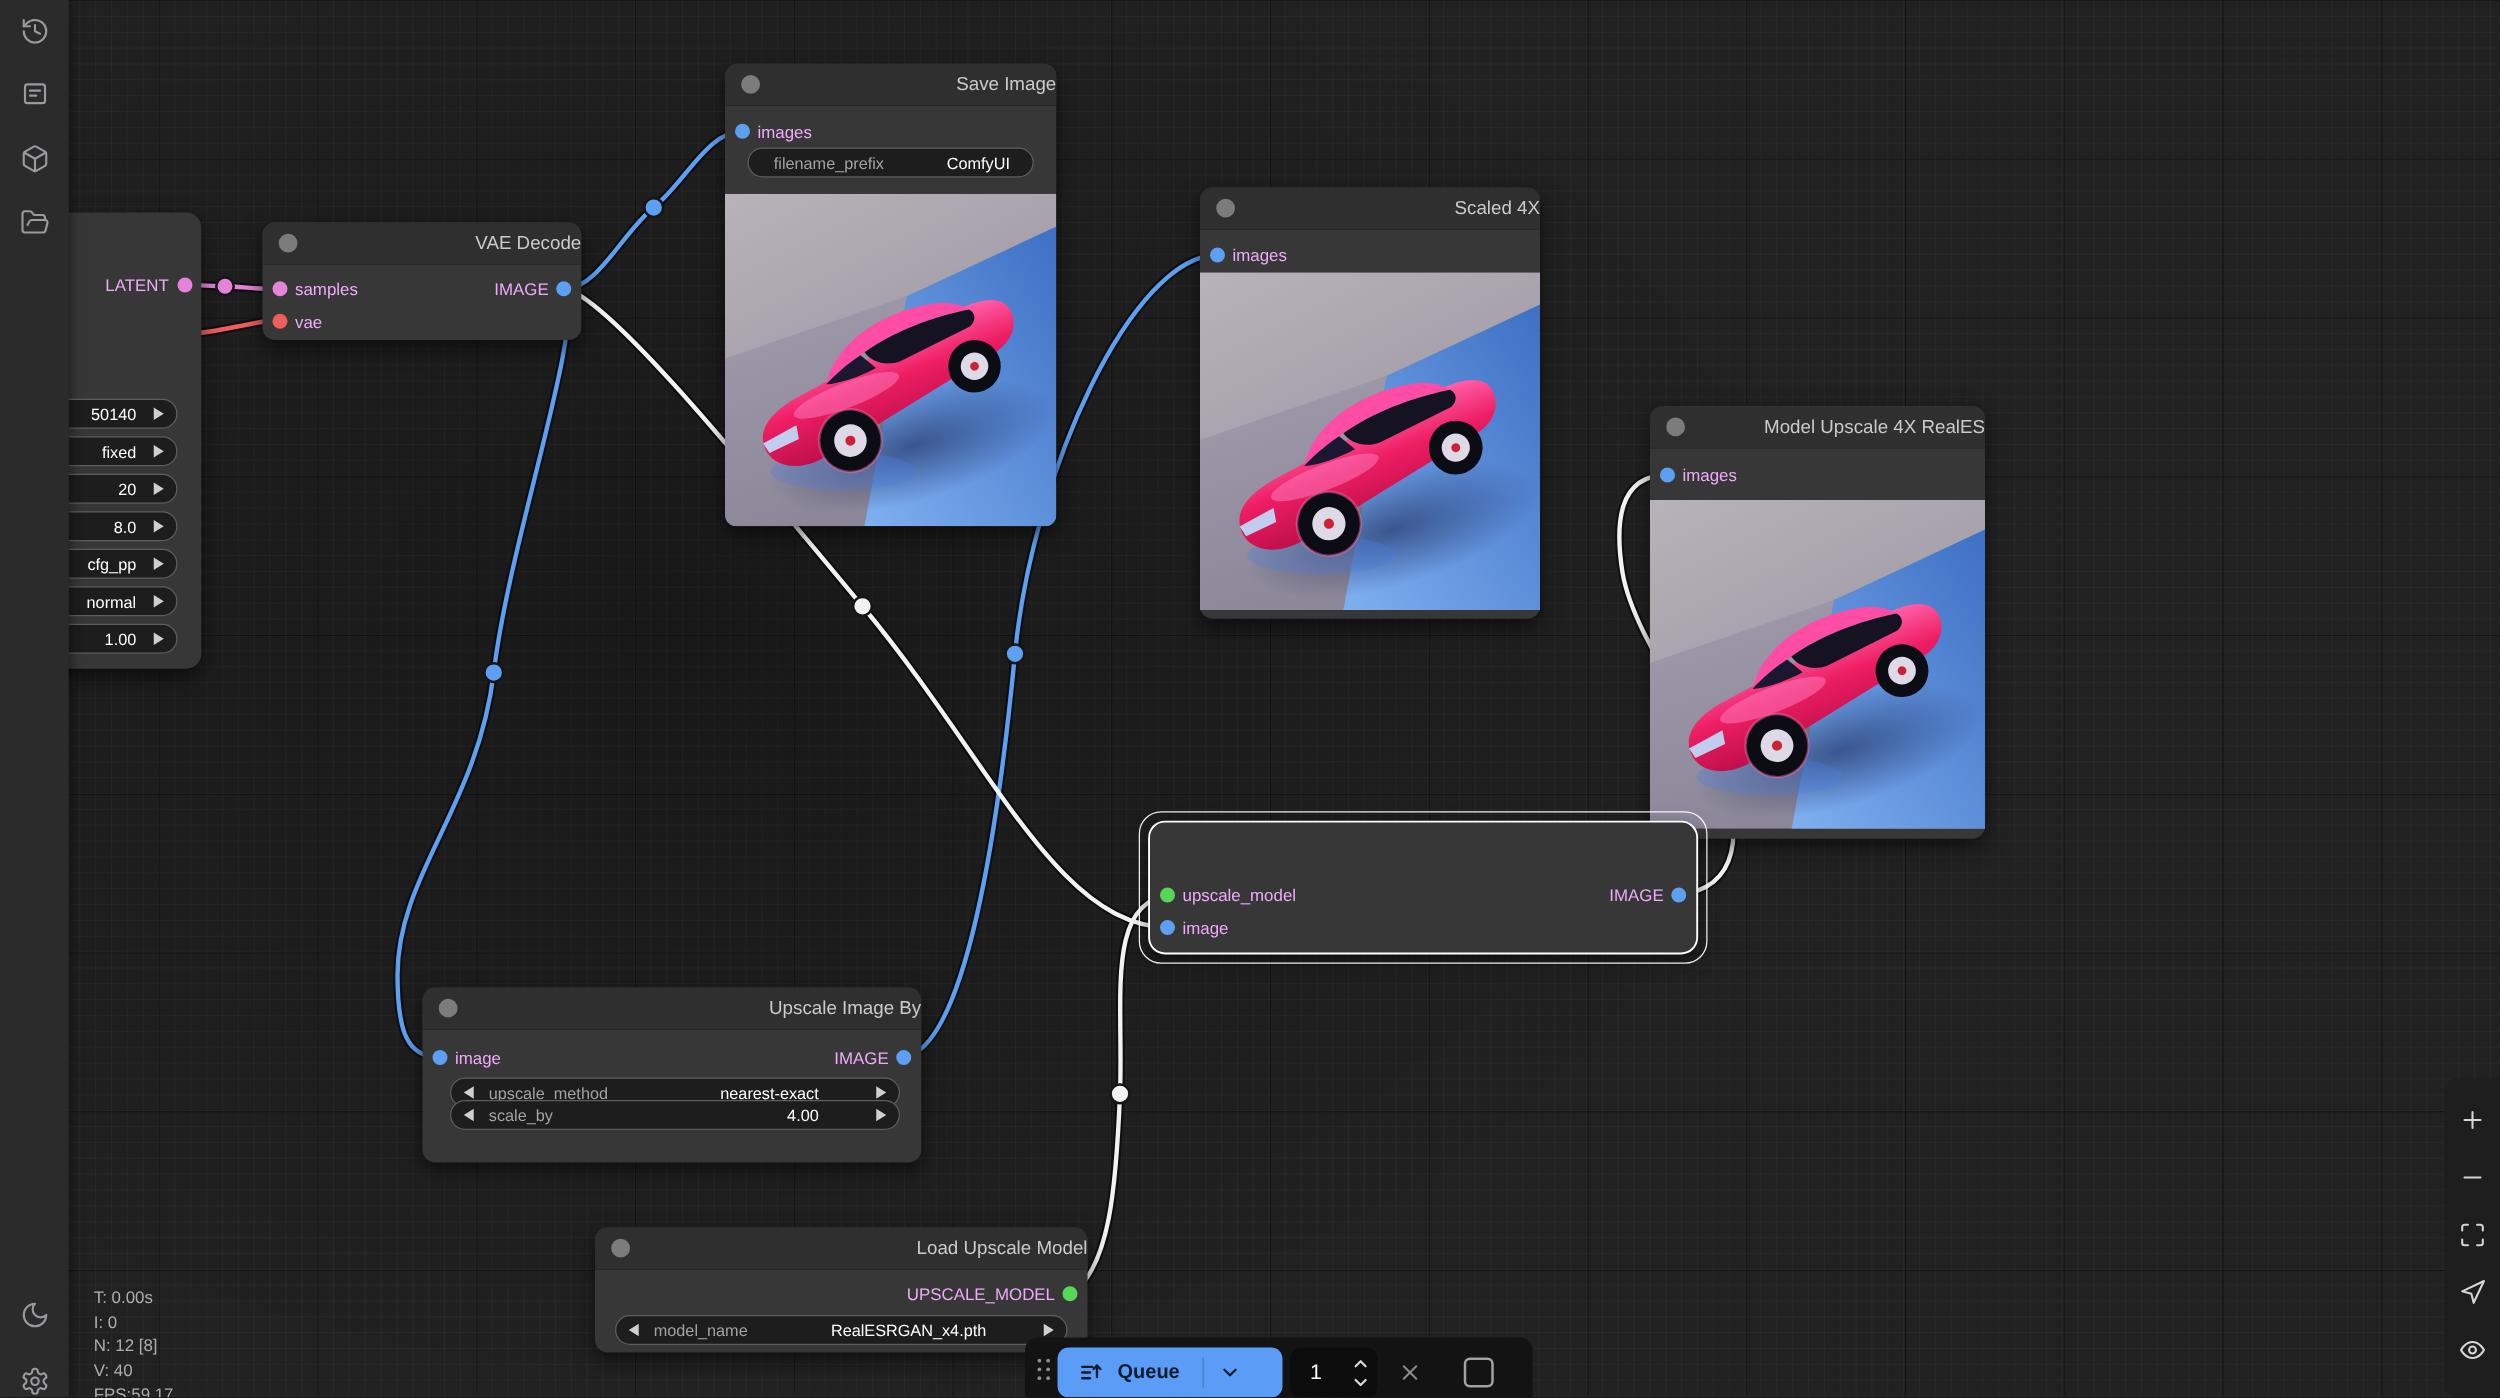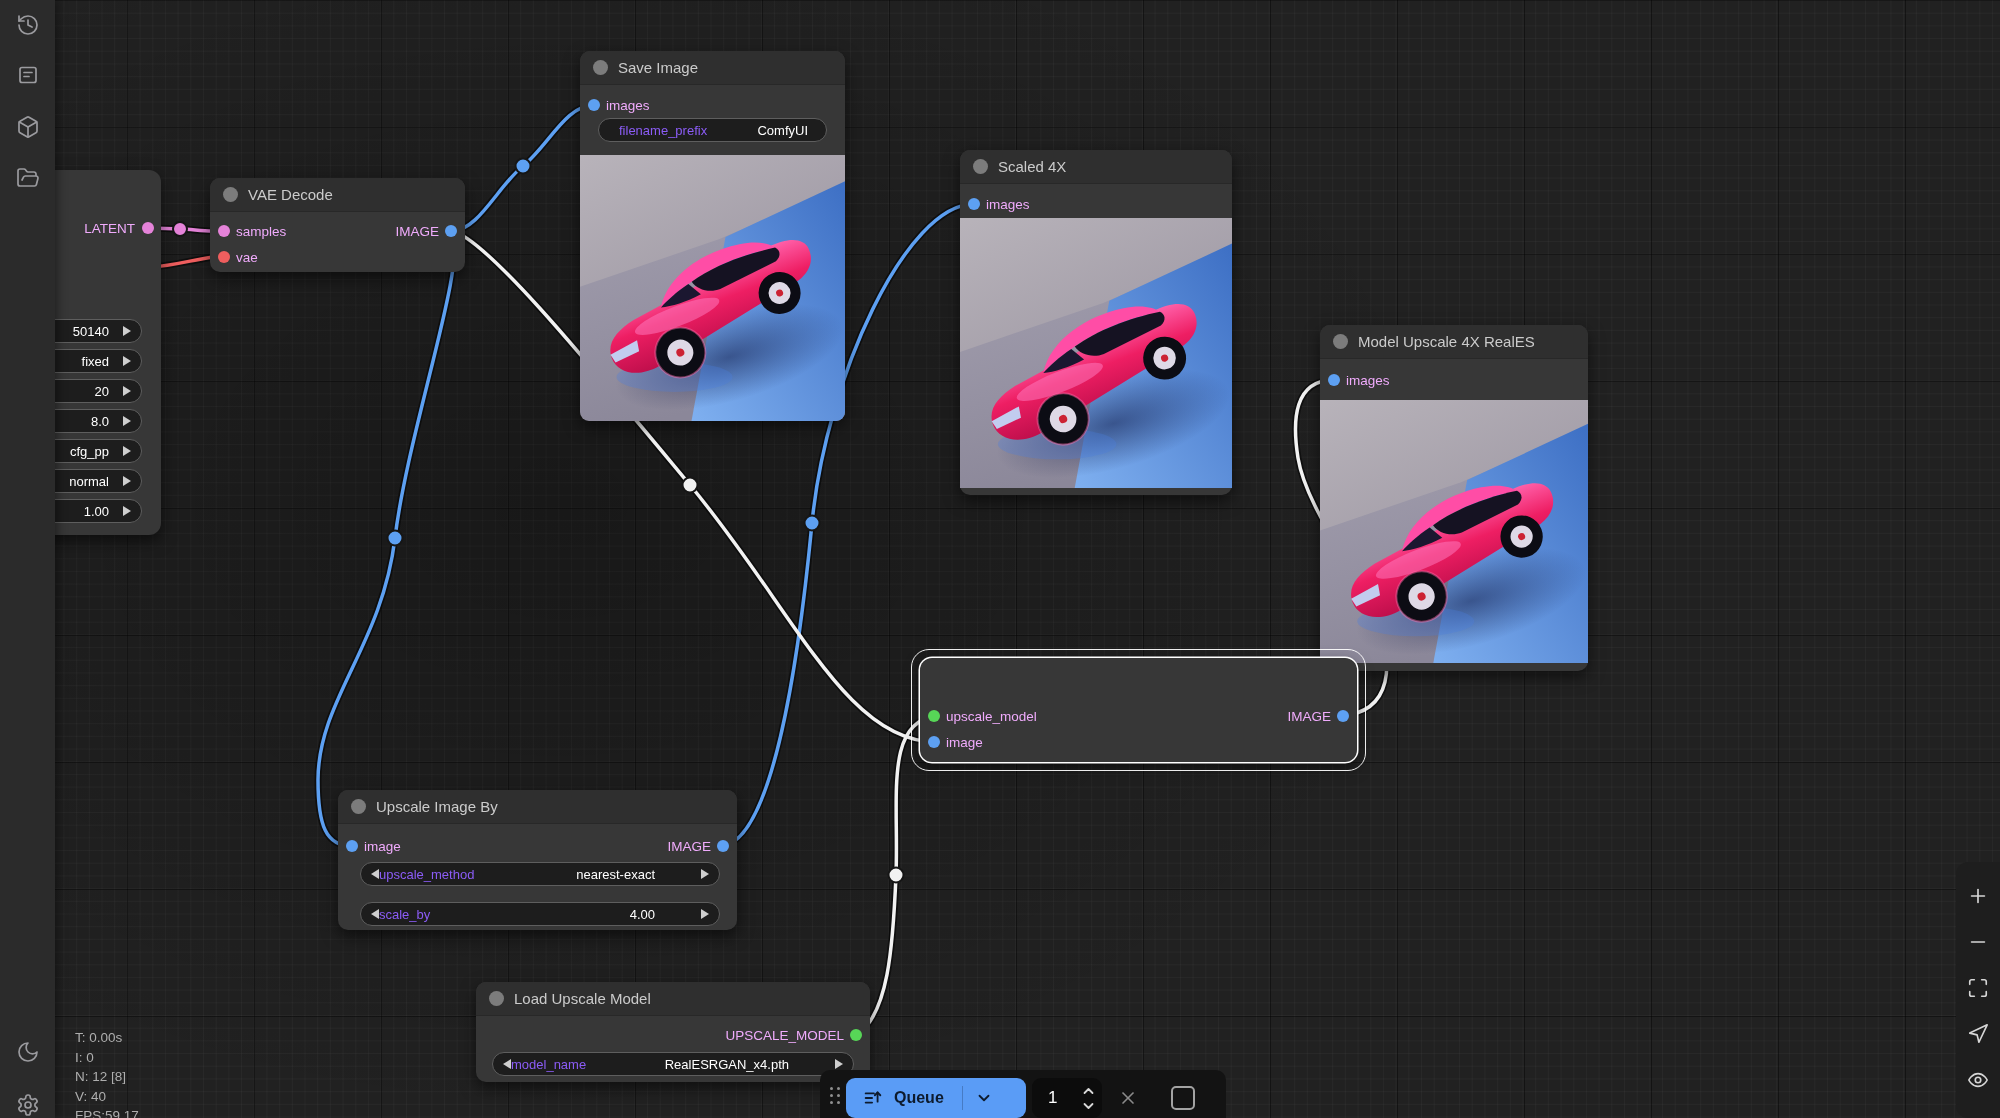--- a/index.html
+++ b/index.html
@@ -13,33 +13,33 @@
          linear-gradient(rgba(255,255,255,0.032) 1px, transparent 1px),
          linear-gradient(90deg, rgba(255,255,255,0.032) 1px, transparent 1px);
        background-size:auto,127px 127px,127px 127px,12.7px 12.7px,12.7px 12.7px;}
   svg{display:block}
   
   #wires{position:absolute;inset:0;z-index:1;}
   
   .node{position:absolute;z-index:2;background:#373737;border-radius:10px;
         box-shadow:0 6px 16px rgba(0,0,0,0.55);color:#c9c9c9;}
   .hdr{height:34px;display:flex;align-items:center;gap:10px;padding-left:13px;
-       background:#2f2f2f;border-radius:10px 10px 0 0;border-bottom:1px solid #282828;box-sizing:border-box;}
+       background:#2f2f2f;border-radius:10px 10px 0 0;border-bottom:1px solid #282828;box-sizing:border-box;justify-content:space-between;}
   .hdr .hdot{width:15px;height:15px;border-radius:50%;background:#7c7c7c;flex:0 0 auto;}
   .hdr .title{font-size:15px;color:#cbcbcb;white-space:nowrap;}
   .row{position:absolute;left:0;right:0;height:26px;display:flex;align-items:center;font-size:13.5px;color:#f0abfc;}
   .row .lbl{margin-left:26px;}
   .row .lbl-r{margin-left:auto;margin-right:26px;}
   .dot{position:absolute;width:12px;height:12px;border-radius:50%;top:50%;transform:translateY(-50%);}
   .dot.in{left:8px;} .dot.out{right:8px;}
   .c-blue{background:#5da0f2;} .c-pink{background:#e583d9;} .c-red{background:#ef5e5e;}
   .c-green{background:#57d657;}
   .pill{position:absolute;height:24px;border-radius:12px;background:#1d1d1d;border:1px solid #5e5e5e;
         display:flex;align-items:center;padding:0 10px;font-size:13px;box-sizing:border-box;}
-  .pill .wlbl{color:#8b5cf6;margin:0 0;white-space:nowrap;}
+  .pill .wlbl{color:#a3a3a3;margin:0 12px;white-space:nowrap;}
   .pill .wval{color:#fff;margin-left:auto;margin-right:8px;white-space:nowrap;}
   .tri-l{width:0;height:0;border:5px solid transparent;border-right:8px solid #cfcfcf;border-left:0;flex:0 0 auto;}
   .tri-r{width:0;height:0;border:5px solid transparent;border-left:8px solid #cfcfcf;border-right:0;flex:0 0 auto;}
   .preview{position:absolute;left:0;right:0;overflow:hidden;border-radius:0 0 9px 9px;}
   .preview svg{width:100%;height:100%;}
   .node.selected{box-shadow:0 0 0 1.5px #fff,0 6px 16px rgba(0,0,0,0.55);}
   .node.selected::after{content:"";position:absolute;inset:-9px;border:1.5px solid rgba(255,255,255,0.92);
         border-radius:18px;pointer-events:none;}
   .node.selected .title{color:#fff;}
   
@@ -282,21 +282,21 @@
       <span class="lbl">image</span>
       <span class="lbl-r">IMAGE</span>
       <span class="dot out c-blue"></span>
     </div>
     <div class="pill" style="left:22px;top:72px;width:360px;">
       <span class="tri-l"></span>
       <span class="wlbl">upscale_method</span>
       <span class="wval" style="margin-right:46px;">nearest-exact</span>
       <span class="tri-r"></span>
     </div>
-    <div class="pill" style="left:22px;top:112px;width:360px;">
+    <div class="pill" style="left:22px;top:90px;width:360px;">
       <span class="tri-l"></span>
       <span class="wlbl">scale_by</span>
       <span class="wval" style="margin-right:46px;">4.00</span>
       <span class="tri-r"></span>
     </div>
   </div>
 
   <div class="node" style="left:476px;top:982px;width:394px;height:100px;">
     <div class="hdr">
       <span class="hdot"></span>

